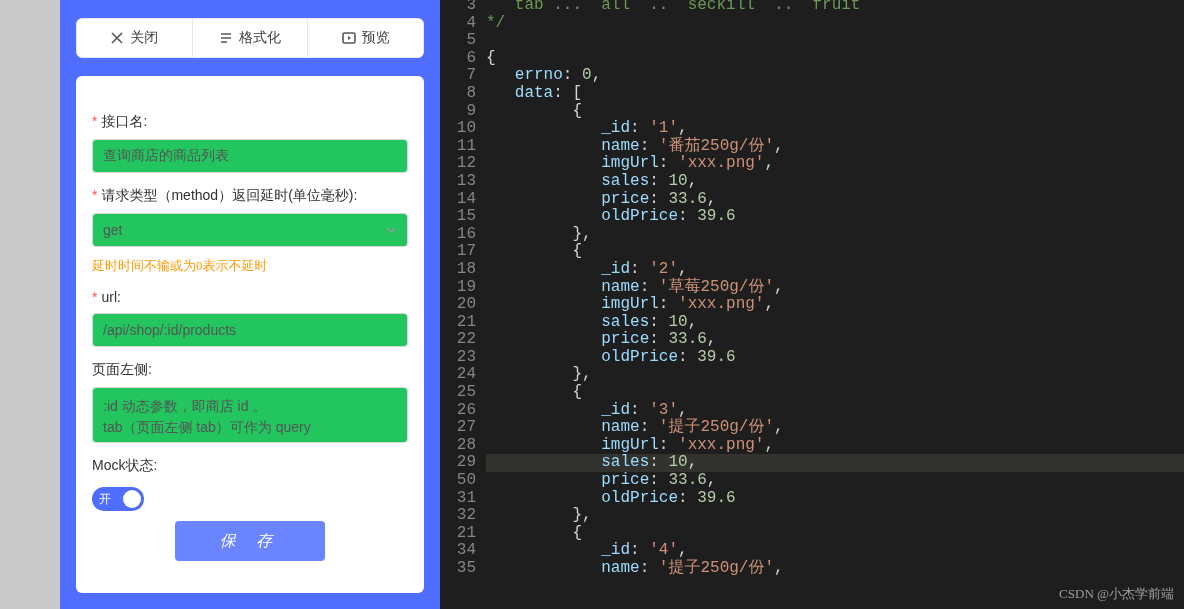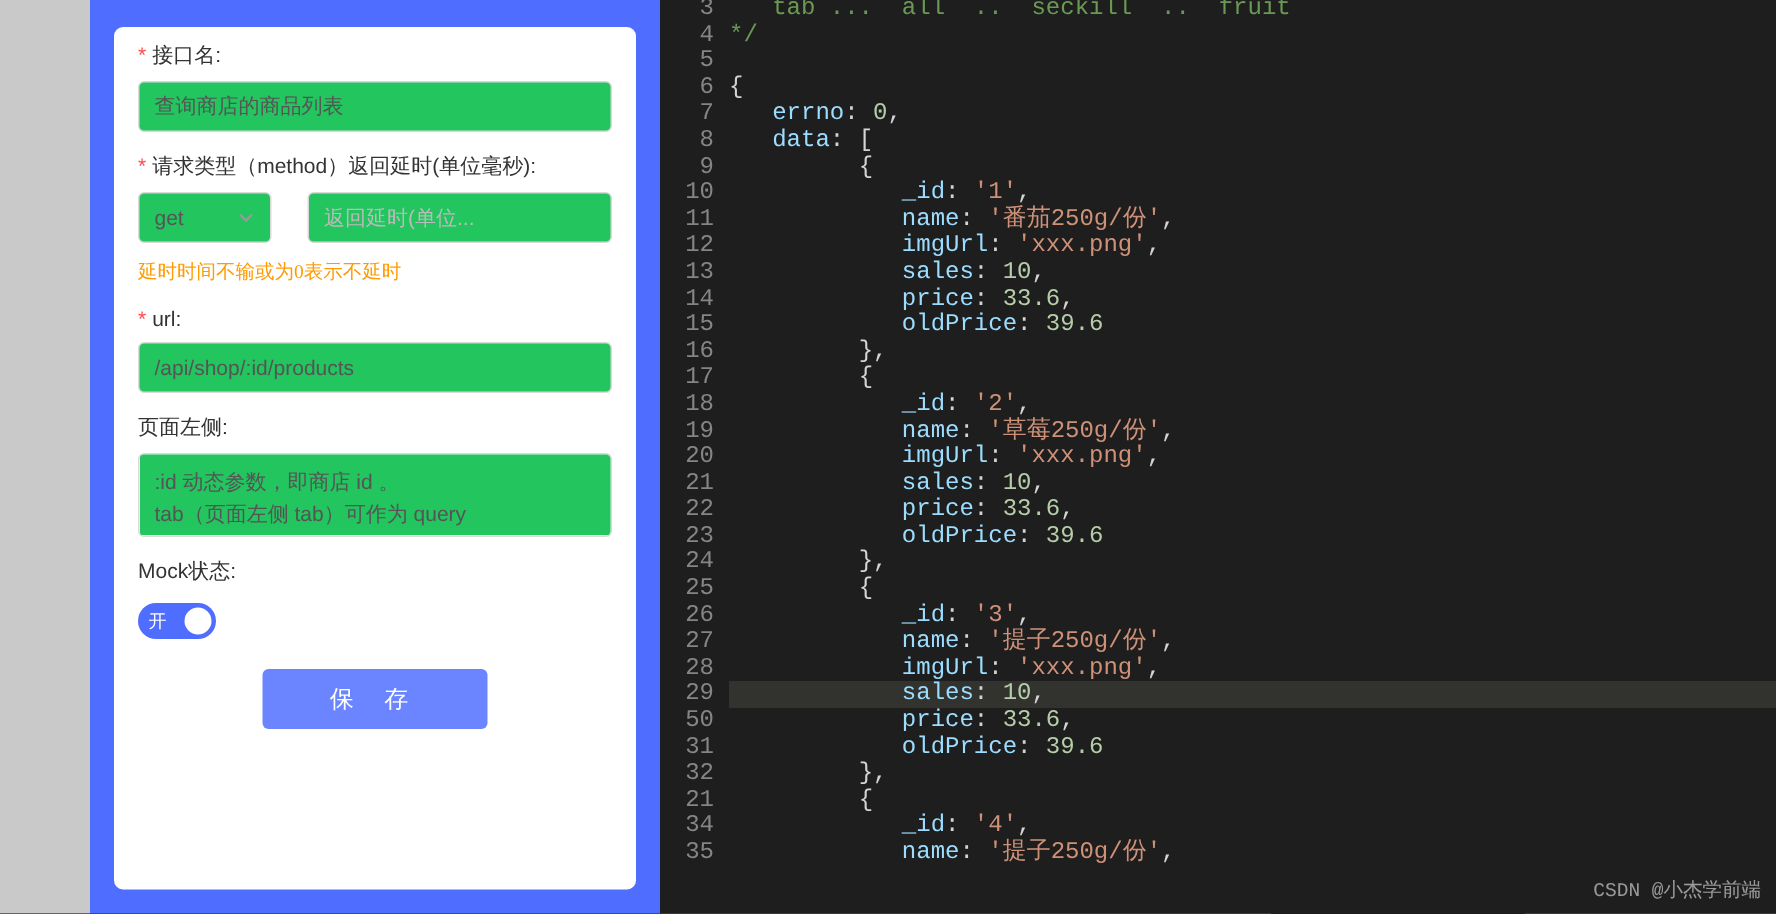--- a/index.html
+++ b/index.html
@@ -8,74 +8,94 @@
 
   .left-strip { width: 60px; background: #c9c9c9; flex: 0 0 60px; }
 
   .blue-panel { width: 380px; background: #4f6dff; flex: 0 0 380px; padding: 18px 16px 16px; display: flex; flex-direction: column; }
 
   .toolbar { background: #fff; border-radius: 6px; display: flex; margin-bottom: 18px; overflow: hidden; border: 1px solid #e5e5e5; }
   .toolbar-btn { flex: 1; display: flex; align-items: center; justify-content: center; gap: 6px; height: 38px; font-size: 14px; color: #444; cursor: pointer; }
   .toolbar-btn + .toolbar-btn { border-left: 1px solid #e5e5e5; }
   .toolbar-btn svg { width: 14px; height: 14px; stroke: #555; stroke-width: 1.6; fill: none; }
 
-  .form-card { background: #fff; border-radius: 6px; padding: 4px 16px 20px; flex: 1; display: flex; flex-direction: column; gap: 8px; overflow: hidden; }
+  .form-card { background: #fff; border-radius: 6px; padding: 31px 16px 20px; flex: 1; display: flex; flex-direction: column; gap: 8px; overflow: hidden; }
 
   .label { font-size: 14px; color: #333; margin-top: 6px; }
   .req::before { content: "*"; color: #ff4d4f; margin-right: 4px; }
   .input, .select, .textarea { border: 1px solid #d9d9d9; border-radius: 4px; font-size: 14px; padding: 8px 10px; color: #555; background: #22c55e; }
   .input, .select { height: 34px; }
   .input::placeholder, .textarea::placeholder { color: #bbb; }
   .row { display: flex; gap: 24px; }
   .select { flex: 1; position: relative; display: flex; align-items: center; justify-content: space-between; cursor: pointer; }
   .select svg { width: 12px; height: 12px; stroke: #999; stroke-width: 1.6; fill: none; }
   .delay-input { flex: 1; }
   .hint { font-size: 13px; color: #ff9a00; margin-top: 2px; font-family: Liberation Serif, serif; }
   .textarea { resize: none; height: 56px; line-height: 1.5; font-family: inherit; }
 
   .switch { position: relative; width: 52px; height: 24px; background: #4f6dff; border-radius: 12px; cursor: pointer; display: flex; align-items: center; margin-top: 4px; }
   .switch-text { color: #fff; font-size: 12px; margin-left: 7px; }
   .switch-knob { position: absolute; right: 3px; top: 3px; width: 18px; height: 18px; background: #fff; border-radius: 50%; }
 
-  .save-btn { margin-top: 12px; align-self: center; width: 150px; height: 40px; background: #6a85ff; color: #fff; border: none; border-radius: 4px; font-size: 16px; letter-spacing: 8px; cursor: pointer; }
+  .save-btn { margin-top: 2px; align-self: center; width: 150px; height: 40px; background: #6a85ff; color: #fff; border: none; border-radius: 4px; font-size: 16px; letter-spacing: 8px; cursor: pointer; font-style: italic; }
 
   .code-panel { flex: 1; background: #1e1e1e; position: relative; font-family: Consolas, "Courier New", monospace; font-size: 16px; line-height: 17.6px; overflow: hidden; }
   .gutter { position: absolute; left: 0; top: -3px; width: 46px; text-align: right; padding-right: 10px; color: #858585; }
   .gutter div { height: 17.6px; }
   .code { position: absolute; left: 46px; top: -3px; right: 0; color: #d4d4d4; white-space: pre; }
   .code-line { height: 17.6px; }
   .hl { background: rgba(90, 90, 80, 0.35); }
   .k { color: #9cdcfe; }
   .n { color: #b5cea8; }
   .s { color: #ce9178; }
   .p { color: #d4d4d4; }
   .c { color: #6a9955; }
 
-  .watermark { position: absolute; bottom: 6px; right: 10px; color: rgba(255,255,255,0.55); font-size: 13px; font-family: Liberation Mono, monospace; }
+  .watermark { position: absolute; bottom: 6px; right: 10px; color: rgba(255,255,255,0.55); font-size: 13px; font-family: Liberation Serif, serif; }
 </style>
 </head>
 <body>
 
 <div class="left-strip"></div>
 
 <div class="blue-panel">
+  <div class="toolbar">
+    <div class="toolbar-btn">
+      <svg viewBox="0 0 14 14">
+          <path d="M2 2 L12 12 M12 2 L2 12"></path>
+        </svg>
+      <span>关闭</span>
+    </div>
+    <div class="toolbar-btn">
+      <svg viewBox="0 0 14 14">
+          <path d="M2 3 H12 M2 7 H12 M2 11 H8"></path>
+        </svg>
+      <span>格式化</span>
+    </div>
+    <div class="toolbar-btn">
+      <svg viewBox="0 0 14 14">
+          <rect x="1" y="2" width="12" height="10" rx="1.5"></rect>
+          <path d="M6 5 L9 7 L6 9 Z" fill="#555" stroke="none"></path>
+        </svg>
+      <span>预览</span>
+    </div>
+  </div>
 
   <div class="form-card">
     <div class="label req">接口名:</div>
     <input class="input" value="查询商店的商品列表" style="">
 
     <div class="label req">请求类型（method）返回延时(单位毫秒):</div>
     <div class="row">
       <div class="select">
         <span>get</span>
         <svg viewBox="0 0 12 12">
             <path d="M2 4 L6 8 L10 4"></path>
           </svg>
       </div>
-      <input class="input delay-input" placeholder="返回延时(单位..." style="">
     </div>
     <div class="hint">延时时间不输或为0表示不延时</div>
 
     <div class="label req">url:</div>
     <input class="input" value="/api/shop/:id/products" style="">
 
     <div class="label">页面左侧:</div>
     <textarea class="textarea" style="">:id 动态参数，即商店 id 。
 tab（页面左侧 tab）可作为 query</textarea>
 

